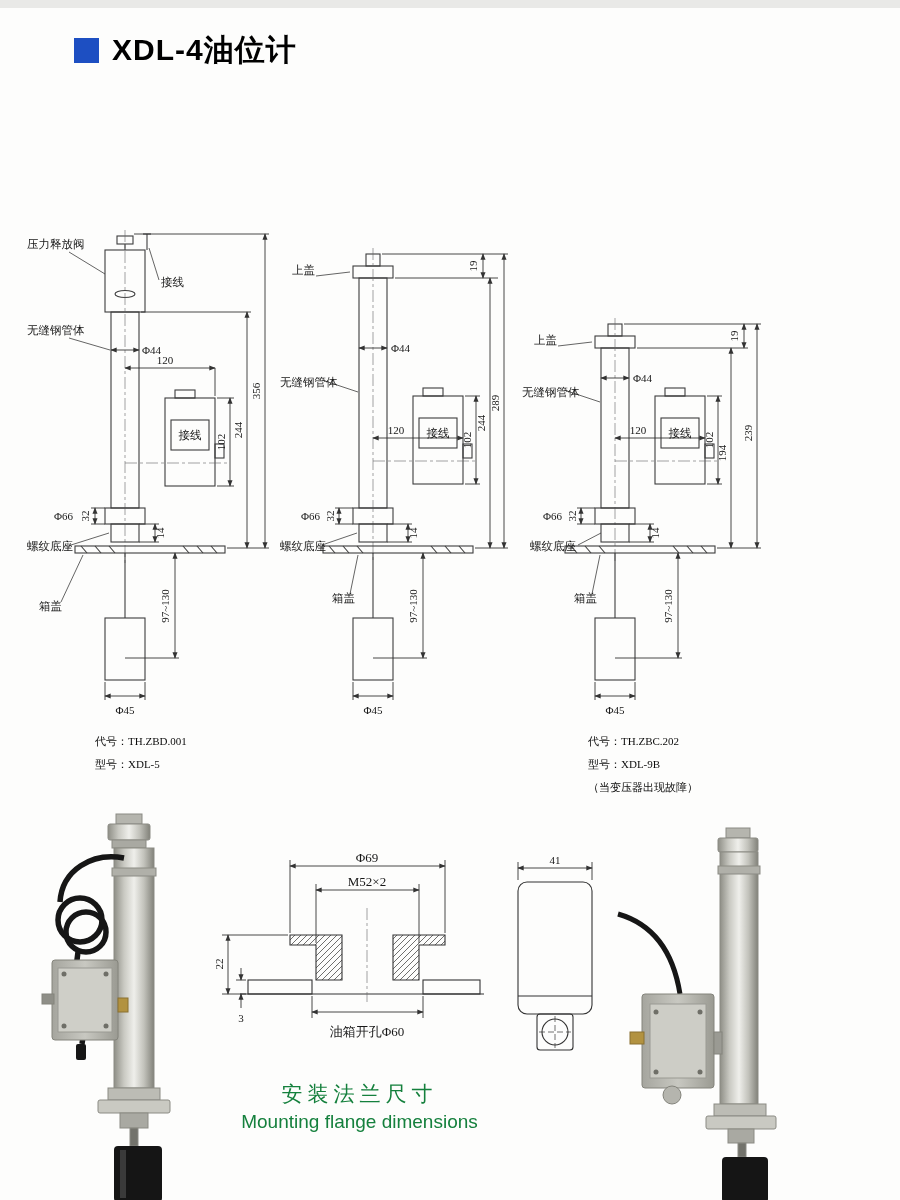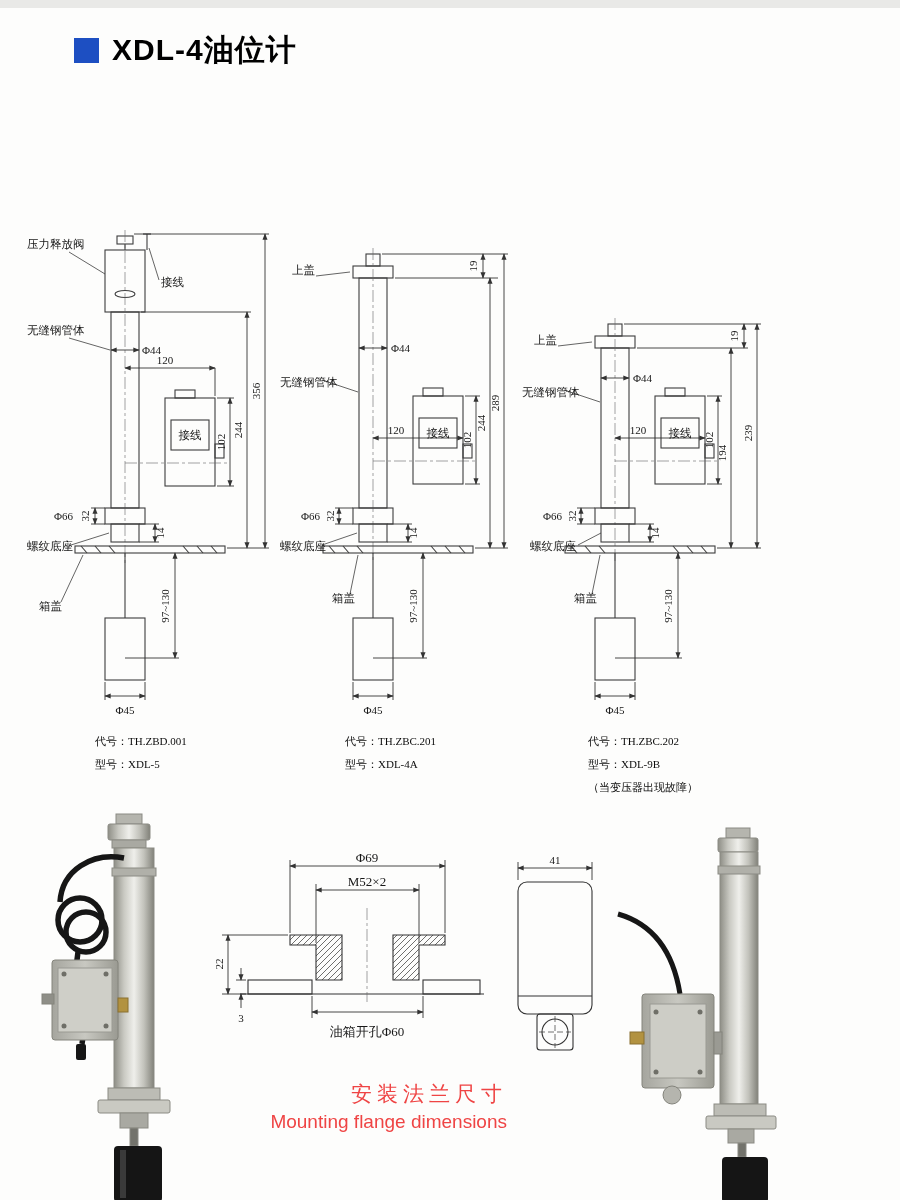--- a/index.html
+++ b/index.html
@@ -11,21 +11,21 @@
   .title-text{font-family:"Liberation Sans",sans-serif;font-weight:700;font-size:30px;
               letter-spacing:1px;color:#000}
   .intro{position:absolute;left:78px;top:62px;width:748px;font-size:20.5px;line-height:29.5px;
          text-align:justify;text-indent:2em;font-weight:600;color:#0a0a0a}
   svg.draw{position:absolute}
   svg text{font-family:"Liberation Serif",serif;font-size:11px;fill:#181818;stroke:none}
   svg text.lbl{font-size:11.5px}
   svg text.dim{font-size:11px}
   svg text.big{font-size:13px}
   .dcap{position:absolute;font-size:11px;line-height:23px;color:#0c0c0c}
-  .fcap{position:absolute;text-align:right;color:#ef4444}
+  .fcap{position:absolute;text-align:center;color:#15803d}
   .fcap-cn{font-size:21px;letter-spacing:5px}
   .fcap-en{font-size:19px;font-family:Liberation Sans, sans-serif;margin-top:3px}
 </style>
 </head>
 <body>
 
 <div class="page">
 
   <div class="title-row">
     <div class="title-sq"></div>
@@ -293,24 +293,20 @@
       <text class="lbl" x="54" y="374">箱盖</text>
       <text class="dim" x="152" y="378" text-anchor="middle" transform="rotate(-90 152 378)">97~130</text>
       <text class="dim" x="95" y="486" text-anchor="middle">Φ45</text>
     </g>
   </svg>
 
   <div class="dcap" style="left:95px;top:722px">
     <div>代号：TH.ZBD.001</div>
     <div>型号：XDL-5</div>
   </div>
-  <div class="dcap" style="left:345px;top:722px">
-    <div>代号：TH.ZBC.201</div>
-    <div>型号：XDL-4A</div>
-  </div>
   <div class="dcap" style="left:588px;top:722px">
     <div>代号：TH.ZBC.202</div>
     <div>型号：XDL-9B</div>
     <div>（当变压器出现故障）</div>
   </div>
 
   <svg class="draw" style="left:26px;top:804px" width="182" height="394" viewBox="0 0 182 394">
     <defs>
       <linearGradient id="tg1" x1="0" y1="0" x2="1" y2="0">
         <stop offset="0" stop-color="#8e8e86"></stop>

